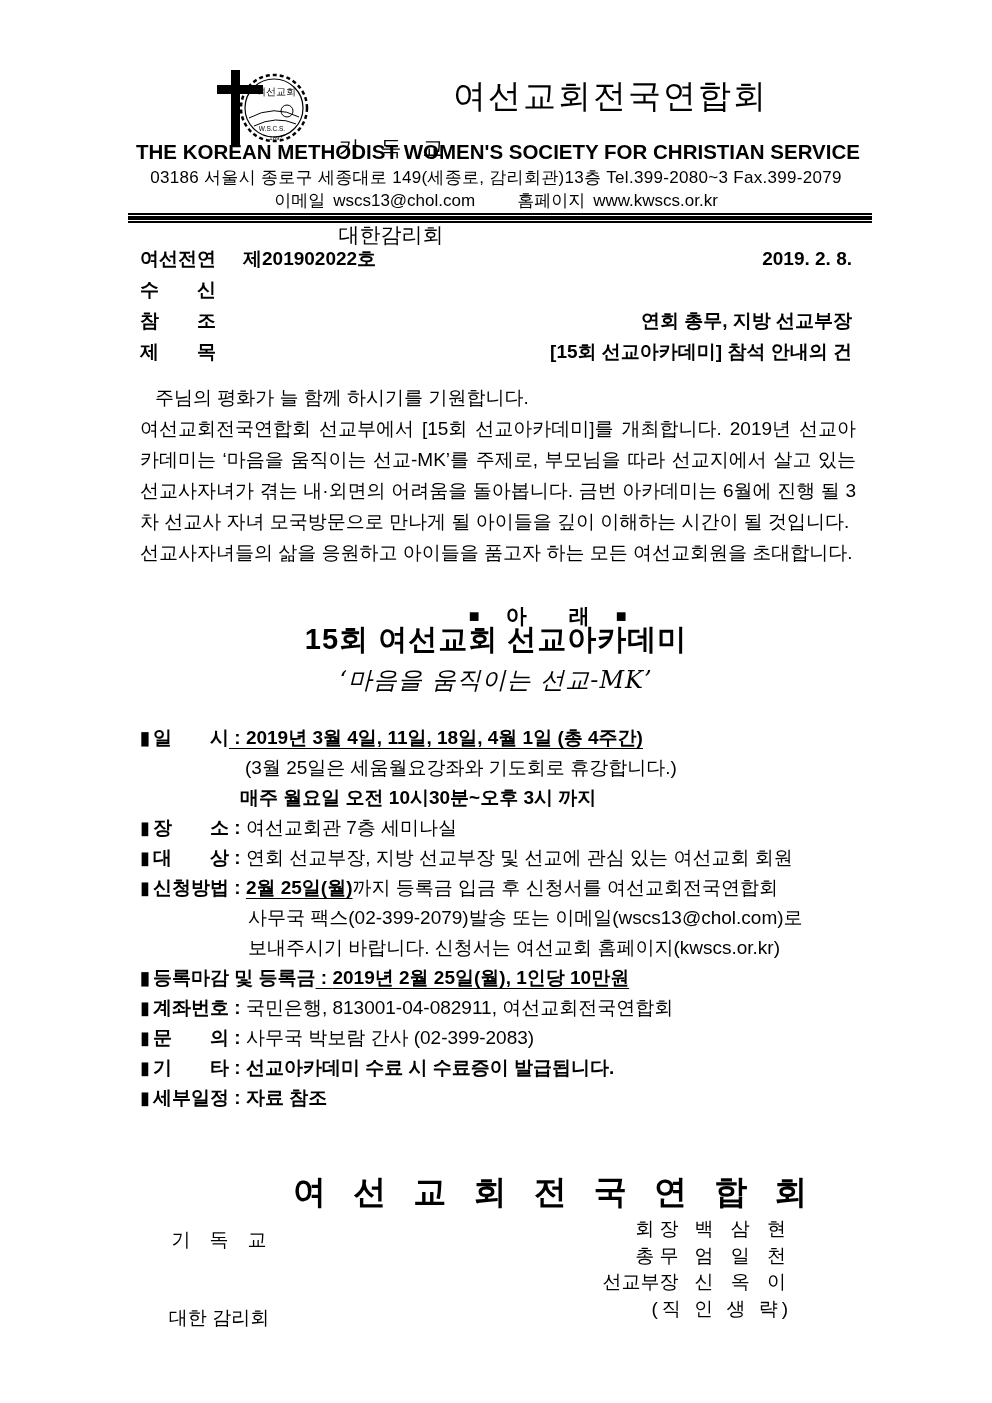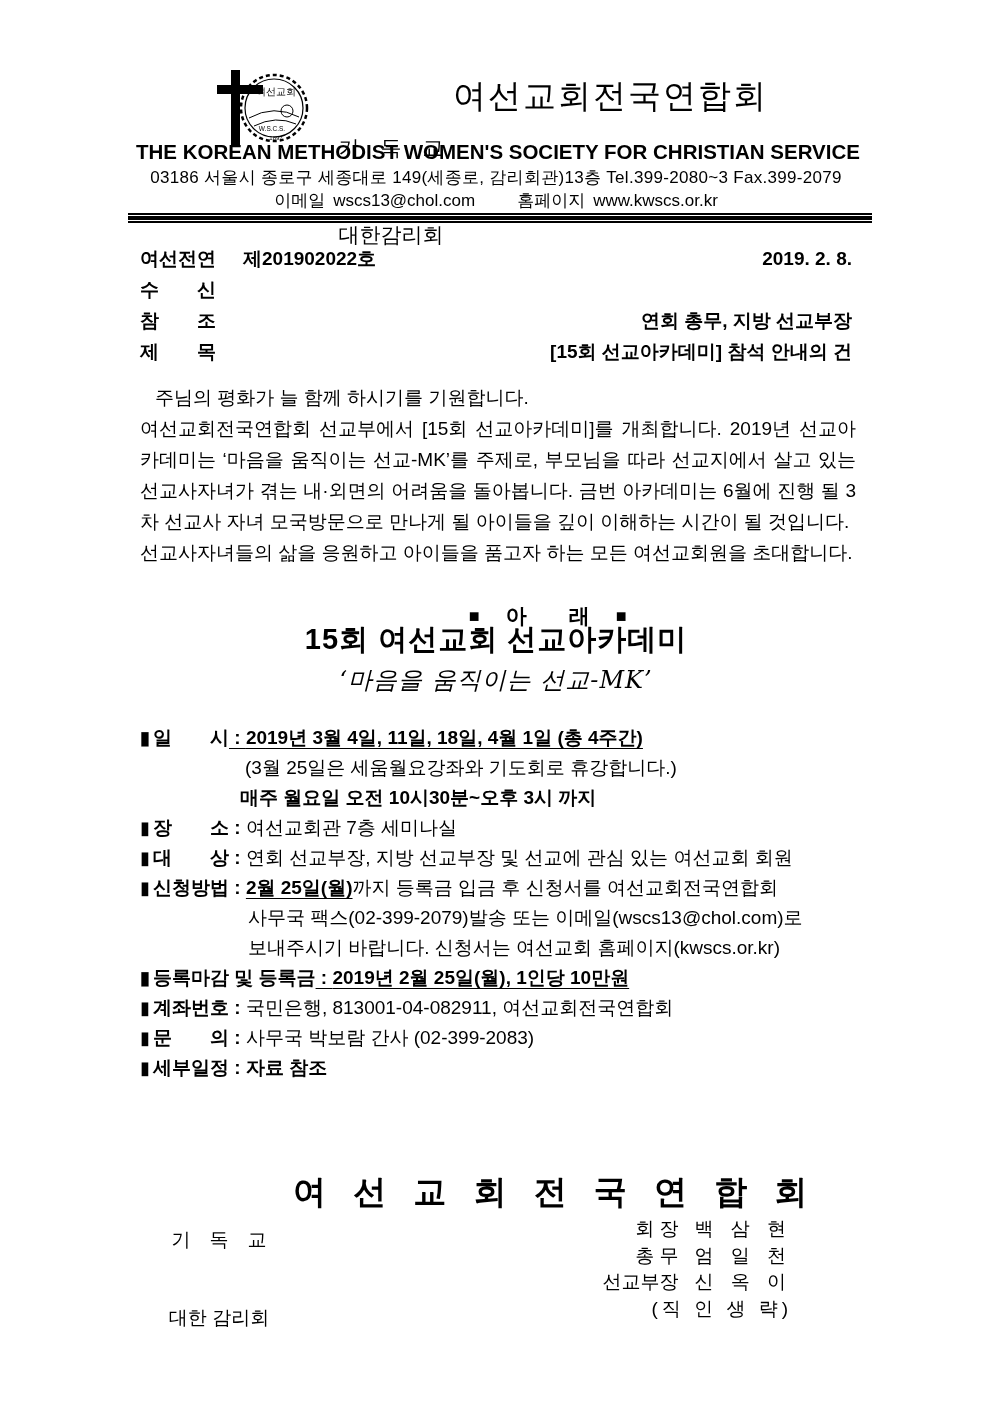--- a/index.html
+++ b/index.html
@@ -197,20 +197,23 @@
     </div>
 
     <div class="drow">
       <span class="dmark">▮</span><span class="dlabel">계좌번호</span><span class="dcolon"> : </span><span>국민은행, 813001-04-082911, 여선교회전국연합회</span>
     </div>
 
     <div class="drow">
       <span class="dmark">▮</span><span class="dlabel">문　　의</span><span class="dcolon"> : </span><span>사무국 박보람 간사 (02-399-2083)</span>
     </div>
 
+    <div class="drow">
+      <span class="dmark">▮</span><span class="dlabel">기　　타</span><span class="dcolon"> : </span><span class="b">선교아카데미 수료 시 수료증이 발급됩니다.</span>
+    </div>
 
     <div class="drow">
       <span class="dmark">▮</span><span class="dlabel">세부일정</span><span class="dcolon"> : </span><span class="b">자료 참조</span>
     </div>
 
   </section>
 
   <section class="signature">
     <div class="sig-small">
       <div>기　독　교</div>

